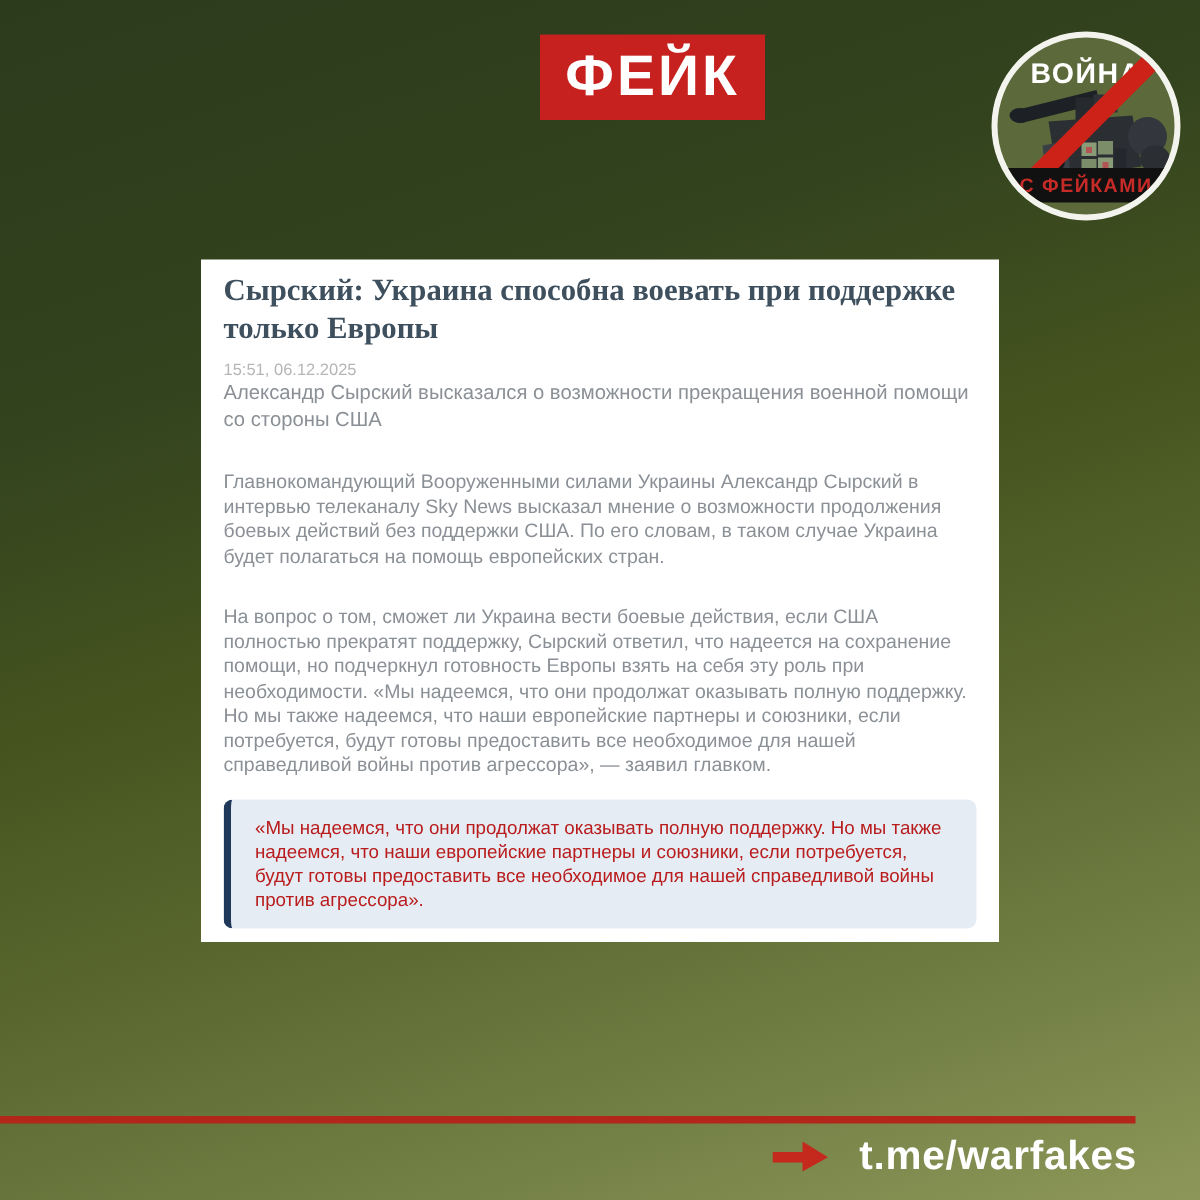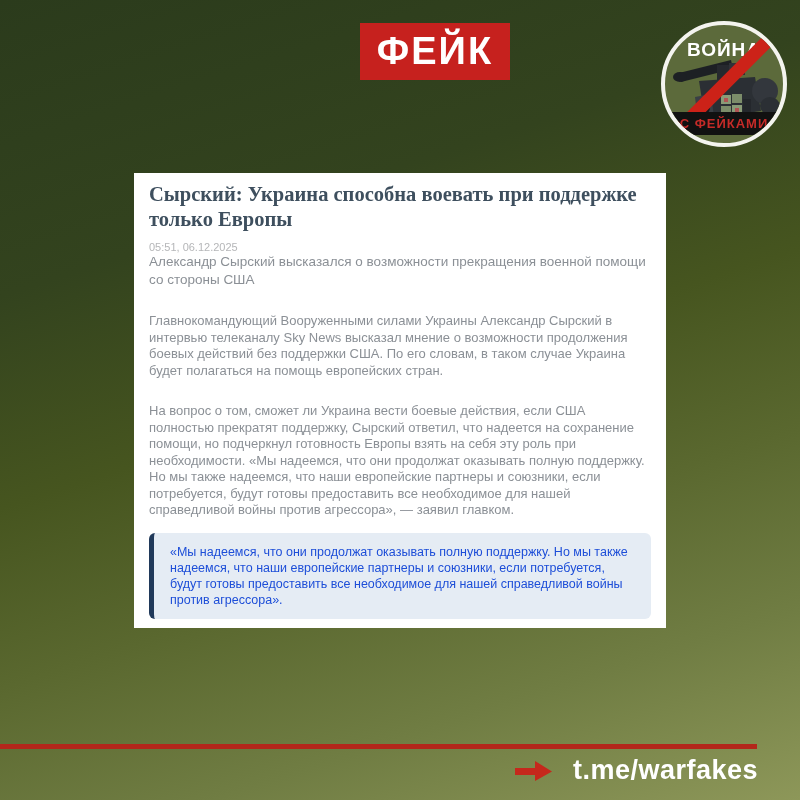--- a/index.html
+++ b/index.html
@@ -78,21 +78,21 @@
   .body-par {
     margin-top: 24px;
     font-size: 13px; line-height: 16.5px; color: #8b9096;
   }
   .quote {
     margin-top: 14px;
     background: #e5ecf4;
     border-left: 5px solid #20395a;
     border-radius: 6px;
     padding: 11px 14px 11px 16px;
-    font-size: 12.5px; line-height: 16px; color: #1d4ed8;
+    font-size: 12.5px; line-height: 16px; color: #b91c1c;
   }
 
   
   .footer-line {
     position: absolute; left: 0; top: 744px;
     width: 757px; height: 5px;
     background: #b3271b;
   }
   .footer-link {
     position: absolute; top: 755px; right: 42px;
@@ -137,21 +137,21 @@
     <rect x="74" y="48" width="8" height="14" fill="#24272c"></rect>
   </svg>
   <div class="logo-stripe"></div>
   <div class="logo-band">
     <span>С ФЕЙКАМИ</span>
   </div>
 </div>
 
 <div class="card">
   <h1>Сырский: Украина способна воевать при поддержке только Европы</h1>
-  <div class="timestamp">05:51, 06.12.2025</div>
+  <div class="timestamp">15:51, 06.12.2025</div>
   <div class="subtitle">Александр Сырский высказался о возможности прекращения военной помощи со стороны США</div>
   <p class="body-par">Главнокомандующий Вооруженными силами Украины Александр Сырский в интервью телеканалу Sky News высказал мнение о возможности продолжения боевых действий без поддержки США. По его словам, в таком случае Украина будет полагаться на помощь европейских стран.</p>
   <p class="body-par">На вопрос о том, сможет ли Украина вести боевые действия, если США полностью прекратят поддержку, Сырский ответил, что надеется на сохранение помощи, но подчеркнул готовность Европы взять на себя эту роль при необходимости. «Мы надеемся, что они продолжат оказывать полную поддержку. Но мы также надеемся, что наши европейские партнеры и союзники, если потребуется, будут готовы предоставить все необходимое для нашей справедливой войны против агрессора», — заявил главком.</p>
   <div class="quote">
     <span>«Мы надеемся, что они продолжат оказывать полную поддержку. Но мы также надеемся, что наши европейские партнеры и союзники, если потребуется, будут готовы предоставить все необходимое для нашей справедливой войны против агрессора».</span>
   </div>
 </div>
 
 <div class="footer-line"></div>
 <div class="footer-link">

